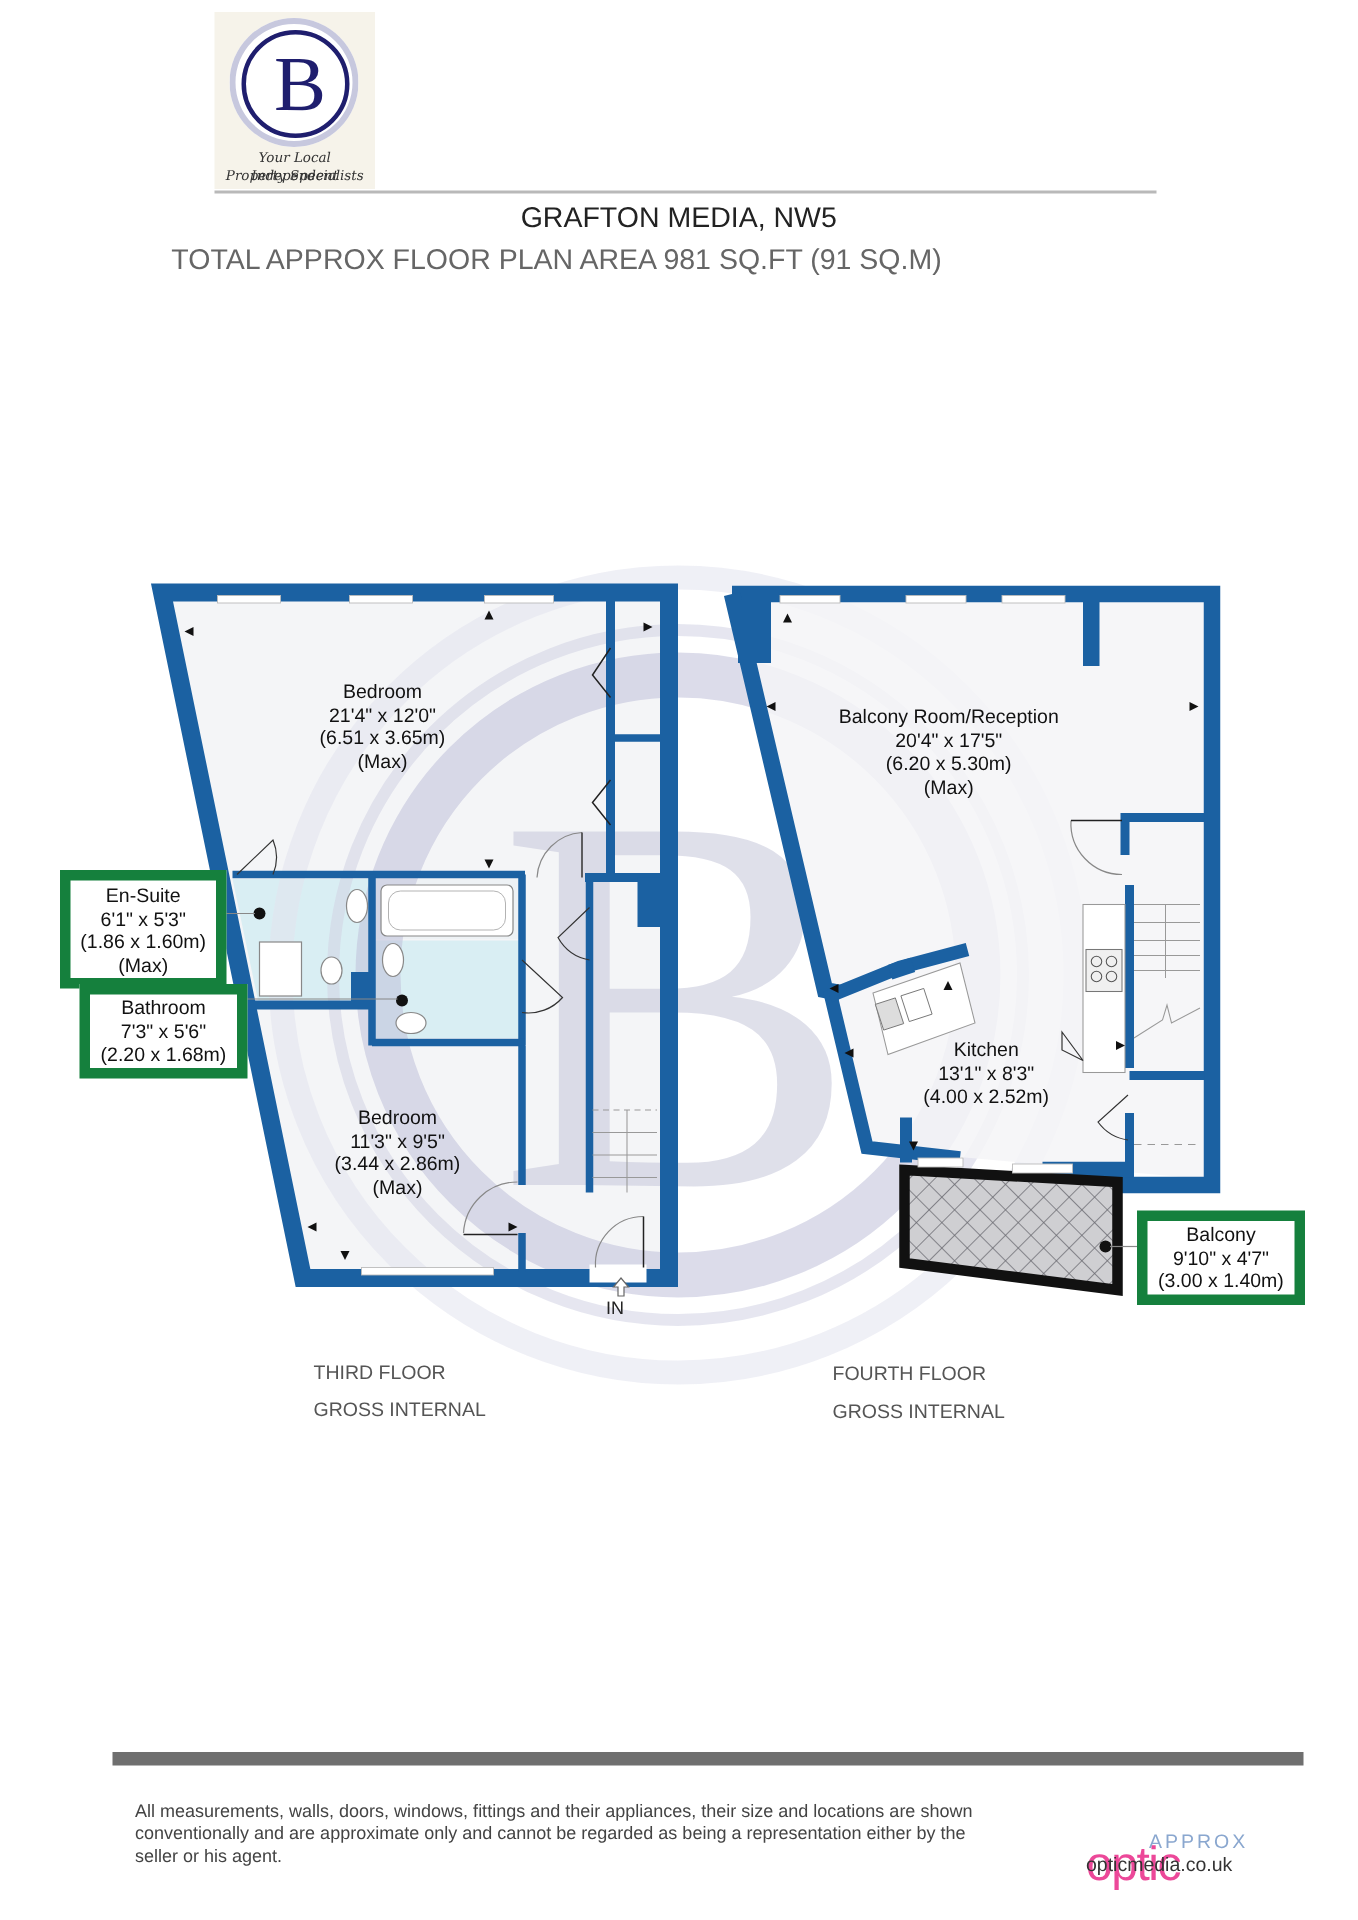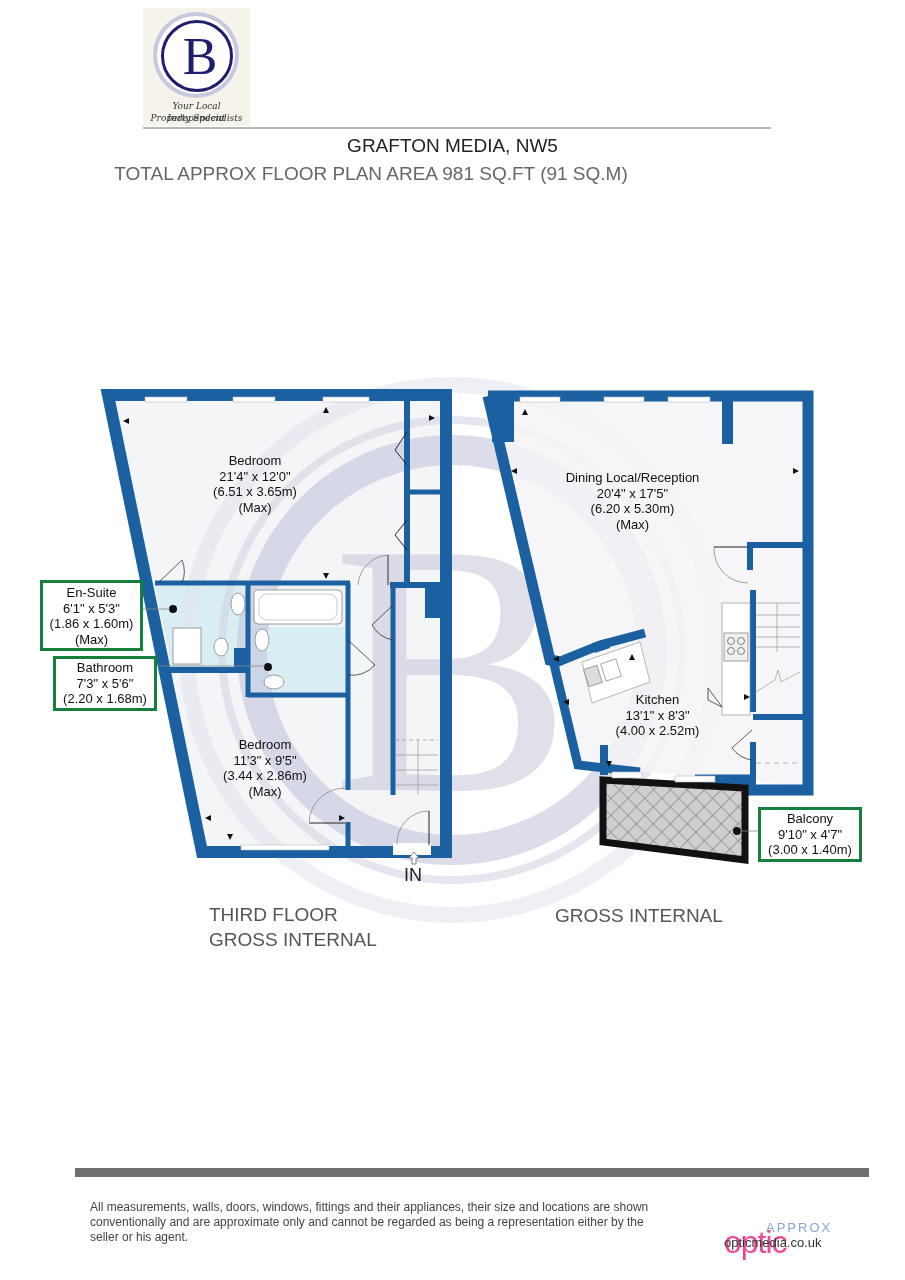--- a/index.html
+++ b/index.html
@@ -7,28 +7,28 @@
   .abs { position:absolute; }
   .logo-box { left:143px; top:8px; width:107px; height:118px; background:#f6f3ea; }
   .logo-circle { left:10px; top:4px; width:86px; height:86px; border-radius:50%; background:#fff; box-shadow:0 0 0 4px #c7c8de inset; }
   .logo-circle-inner { left:8px; top:8px; width:66px; height:66px; border-radius:50%; border:3px solid #1f1e6e; background:#fff; }
   .logo-letter { left:0; top:4px; width:72px; text-align:center; font-family:"Liberation Serif", serif; font-size:52px; color:#1f1e6e; line-height:60px; }
   .logo-tag { left:0; width:107px; text-align:center; font-size:9px; color:#333; font-family:"DejaVu Serif", serif; font-style:italic; line-height:12px; }
   .header-rule { left:143px; top:127px; width:628px; height:2px; background:#b9b9b9; }
   .title { left:0; width:905px; text-align:center; top:135px; font-size:19px; color:#222; }
   .subtitle { left:0; width:742px; text-align:center; top:163px; font-size:19px; color:#666; }
   .room-label { text-align:center; font-size:13px; color:#111; line-height:15.5px; }
-  .callout { background:#fff; border:3px solid #15803d; text-align:center; font-size:13px; color:#111; line-height:15.5px; }
-  .floor-caption { font-size:19px; color:#555; line-height:25px; }
+  .callout { background:#fff; border:7px solid #15803d; text-align:center; font-size:13px; color:#111; line-height:15.5px; }
+  .floor-caption { font-size:13px; color:#555; line-height:25px; }
   .footer-bar { left:75px; top:1168px; width:794px; height:9px; background:#6f6f6f; }
   .disclaimer { left:90px; top:1200px; width:560px; font-size:12px; color:#444; line-height:15px; }
   .optic-word { left:724px; top:1220px; font-size:32px; color:#ec4899; letter-spacing:-1px; line-height:44px; }
   .optic-media { left:766px; top:1220px; font-size:13px; color:#8aa7cf; letter-spacing:2px; }
   .optic-url { left:724px; top:1235px; font-size:13px; color:#333; }
-  .in-label { font-size:18px; color:#222; }
+  .in-label { font-size:12px; color:#222; }
 </style>
 </head>
 <body>
 
 <div class="abs logo-box">
   <div class="abs logo-circle">
     <div class="abs logo-circle-inner">
       <div class="abs logo-letter">B</div>
     </div>
   </div>
@@ -224,21 +224,21 @@
 </div>
 <div class="abs callout" style="left:53px;top:656px;width:98px;height:48px;padding-top:1px;">
   <div>Bathroom</div>
   <div>7'3" x 5'6"</div>
   <div>(2.20 x 1.68m)</div>
 </div>
 
 <div class="abs in-label" style="left:404px;top:865px;">IN</div>
 
 <div class="abs room-label" style="left:545px;top:470px;width:175px;">
-  <div>Dining Local/Reception</div>
+  <div>Balcony Room/Reception</div>
   <div>20'4" x 17'5"</div>
   <div>(6.20 x 5.30m)</div>
   <div>(Max)</div>
 </div>
 <div class="abs room-label" style="left:600px;top:692px;width:115px;">
   <div>Kitchen</div>
   <div>13'1" x 8'3"</div>
   <div>(4.00 x 2.52m)</div>
 </div>
 
@@ -246,20 +246,21 @@
   <div>Balcony</div>
   <div>9'10" x 4'7"</div>
   <div>(3.00 x 1.40m)</div>
 </div>
 
 <div class="abs floor-caption" style="left:209px;top:902px;">
   <div>THIRD FLOOR</div>
   <div>GROSS INTERNAL</div>
 </div>
 <div class="abs floor-caption" style="left:555px;top:903px;">
+  <div>FOURTH FLOOR</div>
   <div>GROSS INTERNAL</div>
 </div>
 
 <div class="abs footer-bar"></div>
 <div class="abs disclaimer">All measurements, walls, doors, windows, fittings and their appliances, their size and locations are shown conventionally and are approximate only and cannot be regarded as being a representation either by the seller or his agent.</div>
 <div class="abs optic-word">optic</div>
 <div class="abs optic-media">APPROX</div>
 <div class="abs optic-url">opticmedia.co.uk</div>
 
 </body></html>

